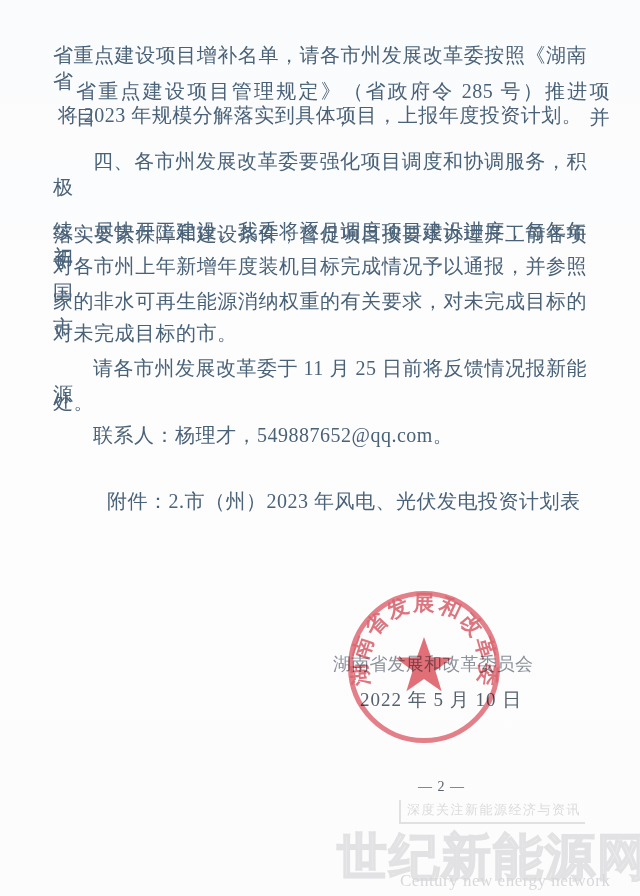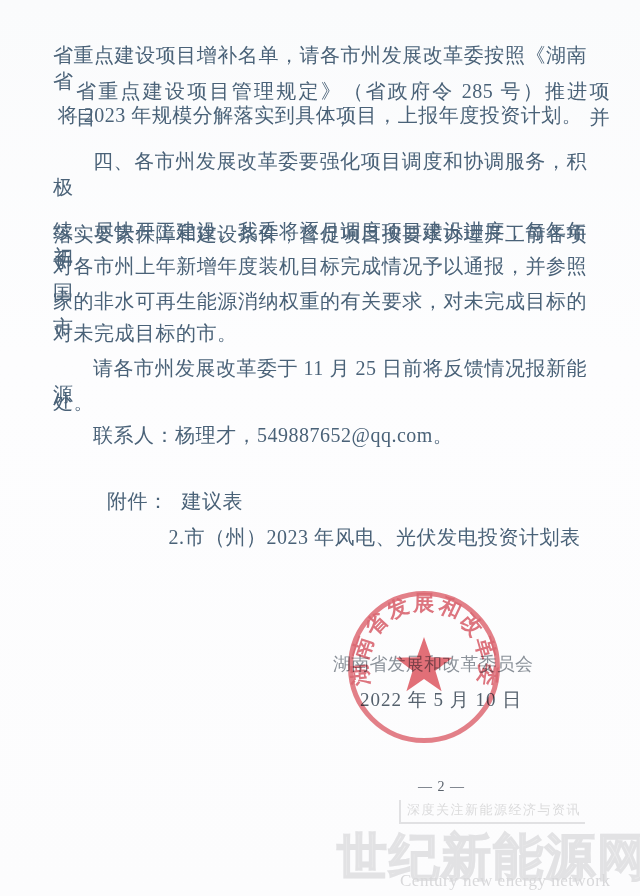--- a/index.html
+++ b/index.html
@@ -89,21 +89,20 @@
       <div class="bline just" style="top: 288px;">家的非水可再生能源消纳权重的有关要求，对未完成目标的市</div>
       <div class="bline" style="top: 320px;">对未完成目标的市。</div>
       <div class="bline just ind" style="top: 355px;">请各市州发展改革委于 11 月 25 日前将反馈情况报新能源</div>
       <div class="bline" style="top: 389px;">处。</div>
       <div class="bline ind" style="top: 422px;">联系人：杨理才，549887652@qq.com。</div>
     </div>
 
   <div class="attach">
     <span>附件：</span>
     <div class="items">
-      <div class="cont">建议表</div>
       <div>2.市（州）2023 年风电、光伏发电投资计划表</div>
     </div>
   </div>
 
   <div class="sig-org">湖南省发展和改革委员会</div>
   <div class="sig-date">2022 年 5 月 10 日</div>
 
   <svg class="seal" viewBox="0 0 170 170" xmlns="http://www.w3.org/2000/svg">
     <defs>
       <path id="sealArc" d="M 31.4 104.5 A 57 57 0 1 1 138.6 104.5" fill="none"></path>

